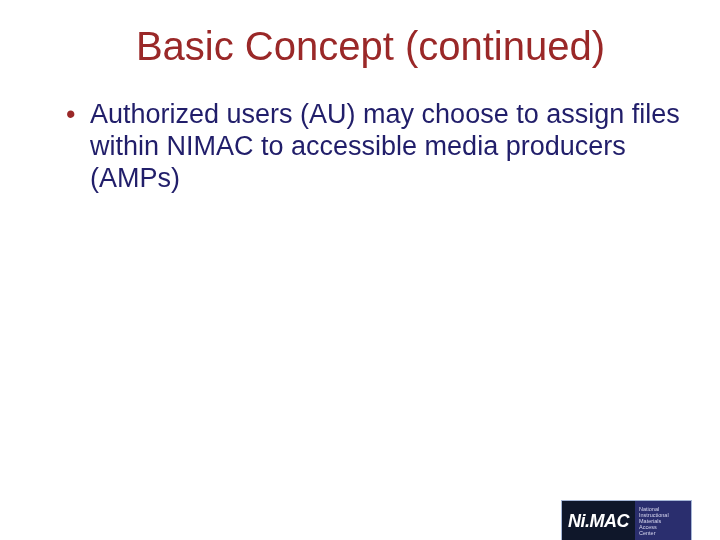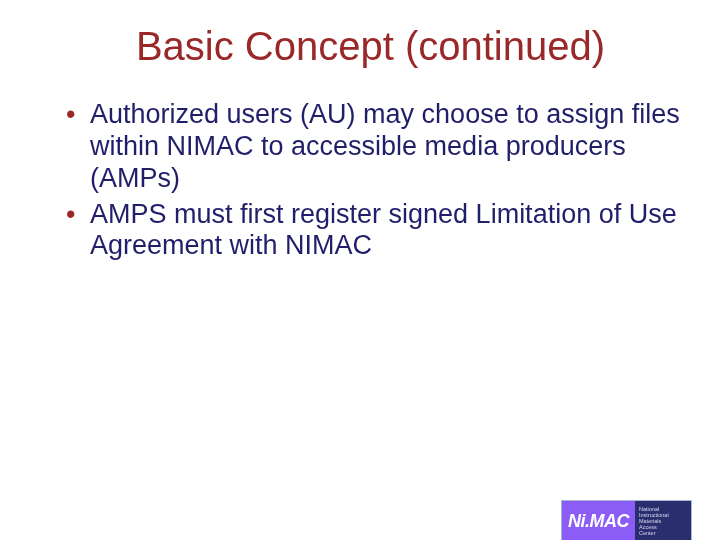--- a/index.html
+++ b/index.html
@@ -55,21 +55,21 @@
     position: absolute;
     right: 28px;
     bottom: 22px;
     display: flex;
     align-items: stretch;
     height: 40px;
     border: 1px solid #a6b7d7;
     background: #fff;
   }
   .logo-left {
-    background: #8b5cf6;
+    background: #0f172a;
     color: #fff;
     font-weight: bold;
     font-size: 18px;
     display: flex;
     align-items: center;
     padding: 0 6px;
     font-style: italic;
     letter-spacing: -0.5px;
   }
   .logo-left .dot {
@@ -91,21 +91,20 @@
   }
 </style>
 </head>
 <body>
 
 <div class="slide">
   <div class="title">Basic Concept (continued)</div>
   <div class="body">
     <ul class="bullets">
       <li>Authorized users (AU) may choose to assign files within NIMAC to accessible media producers (AMPs)</li>
-      <li>AMPS must first register signed Limitation of Use Agreement with NIMAC</li>
     </ul>
   </div>
   <div class="logo">
     <div class="logo-left">
       <span>Ni</span>
         <span class="dot">.</span>
         <span>MAC</span>
     </div>
     <div class="logo-right">
       <div>National</div>

